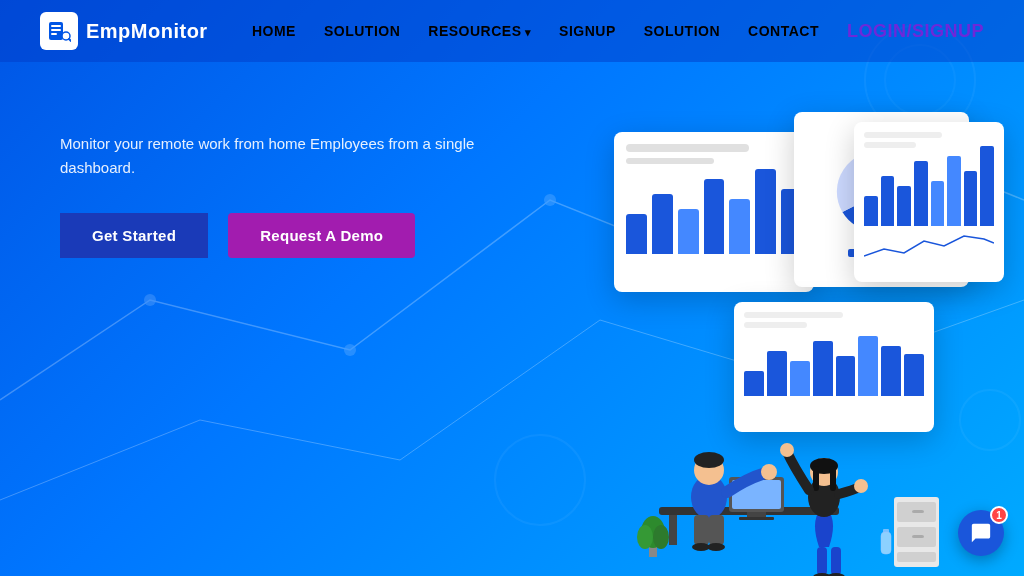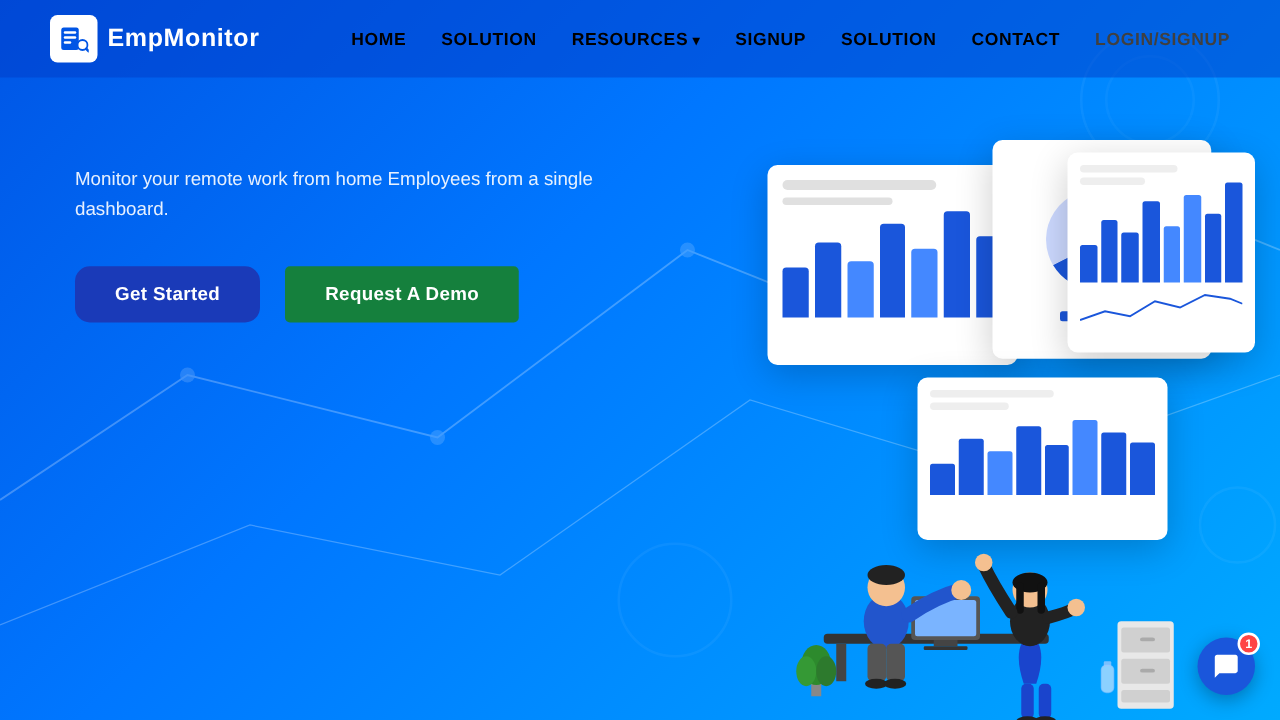--- a/index.html
+++ b/index.html
@@ -72,22 +72,22 @@
       cursor: pointer;
       white-space: nowrap;
     }
     .nav-link.has-arrow::after {
       content: ' ▾';
       font-size: 11px;
     }
     .nav-link.login {
       background: transparent;
       border: none;
-      color: #404040;
-      font-size: 14px;
+      color: #6d28d9;
+      font-size: 18px;
       font-weight: 600;
     }
 
     
     .hero {
       position: relative;
       z-index: 5;
       display: flex;
       align-items: flex-start;
       padding: 50px 60px 0 60px;
@@ -120,27 +120,27 @@
       gap: 20px;
     }
 
     .btn-primary {
       background: #1a3ab8;
       color: white;
       border: none;
       padding: 14px 32px;
       font-size: 15px;
       font-weight: 600;
-      border-radius: 12px;
+      border-radius: 0;
       cursor: pointer;
       letter-spacing: 0.3px;
     }
 
     .btn-secondary {
-      background: #15803d;
+      background: #a21caf;
       color: white;
       border: none;
       padding: 14px 32px;
       font-size: 15px;
       font-weight: 600;
       border-radius: 4px;
       cursor: pointer;
       letter-spacing: 0.3px;
     }
 

